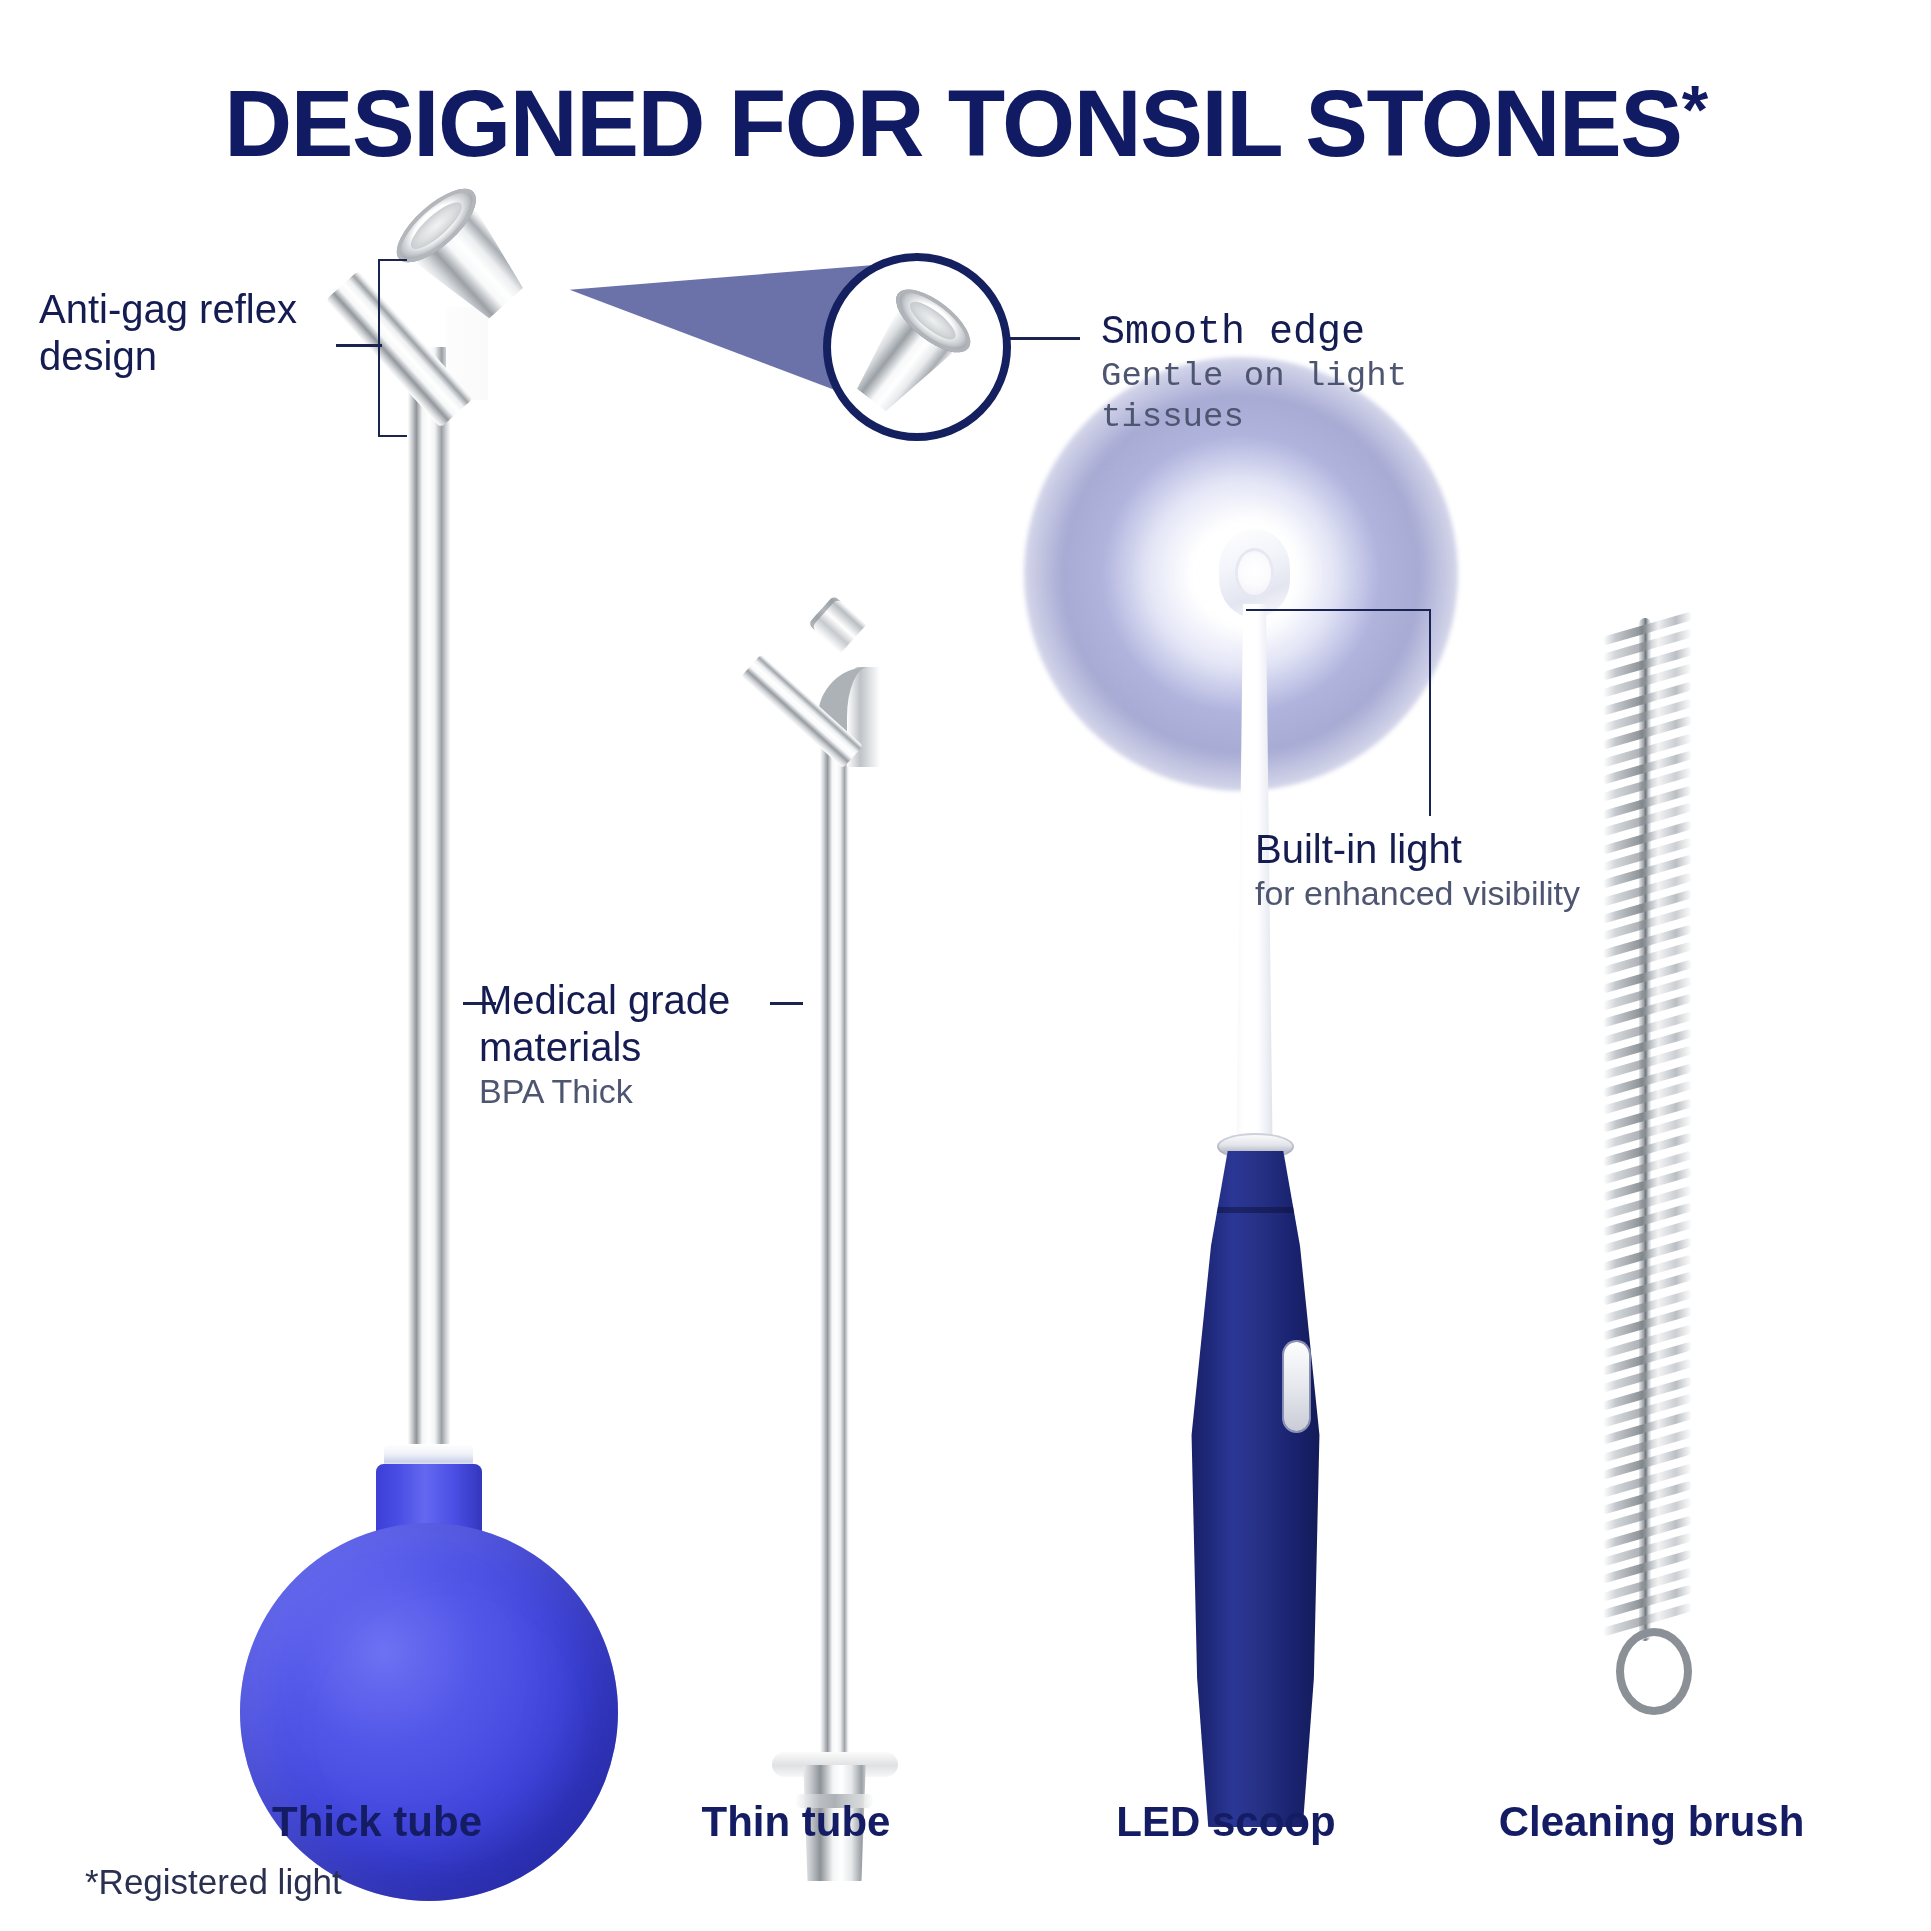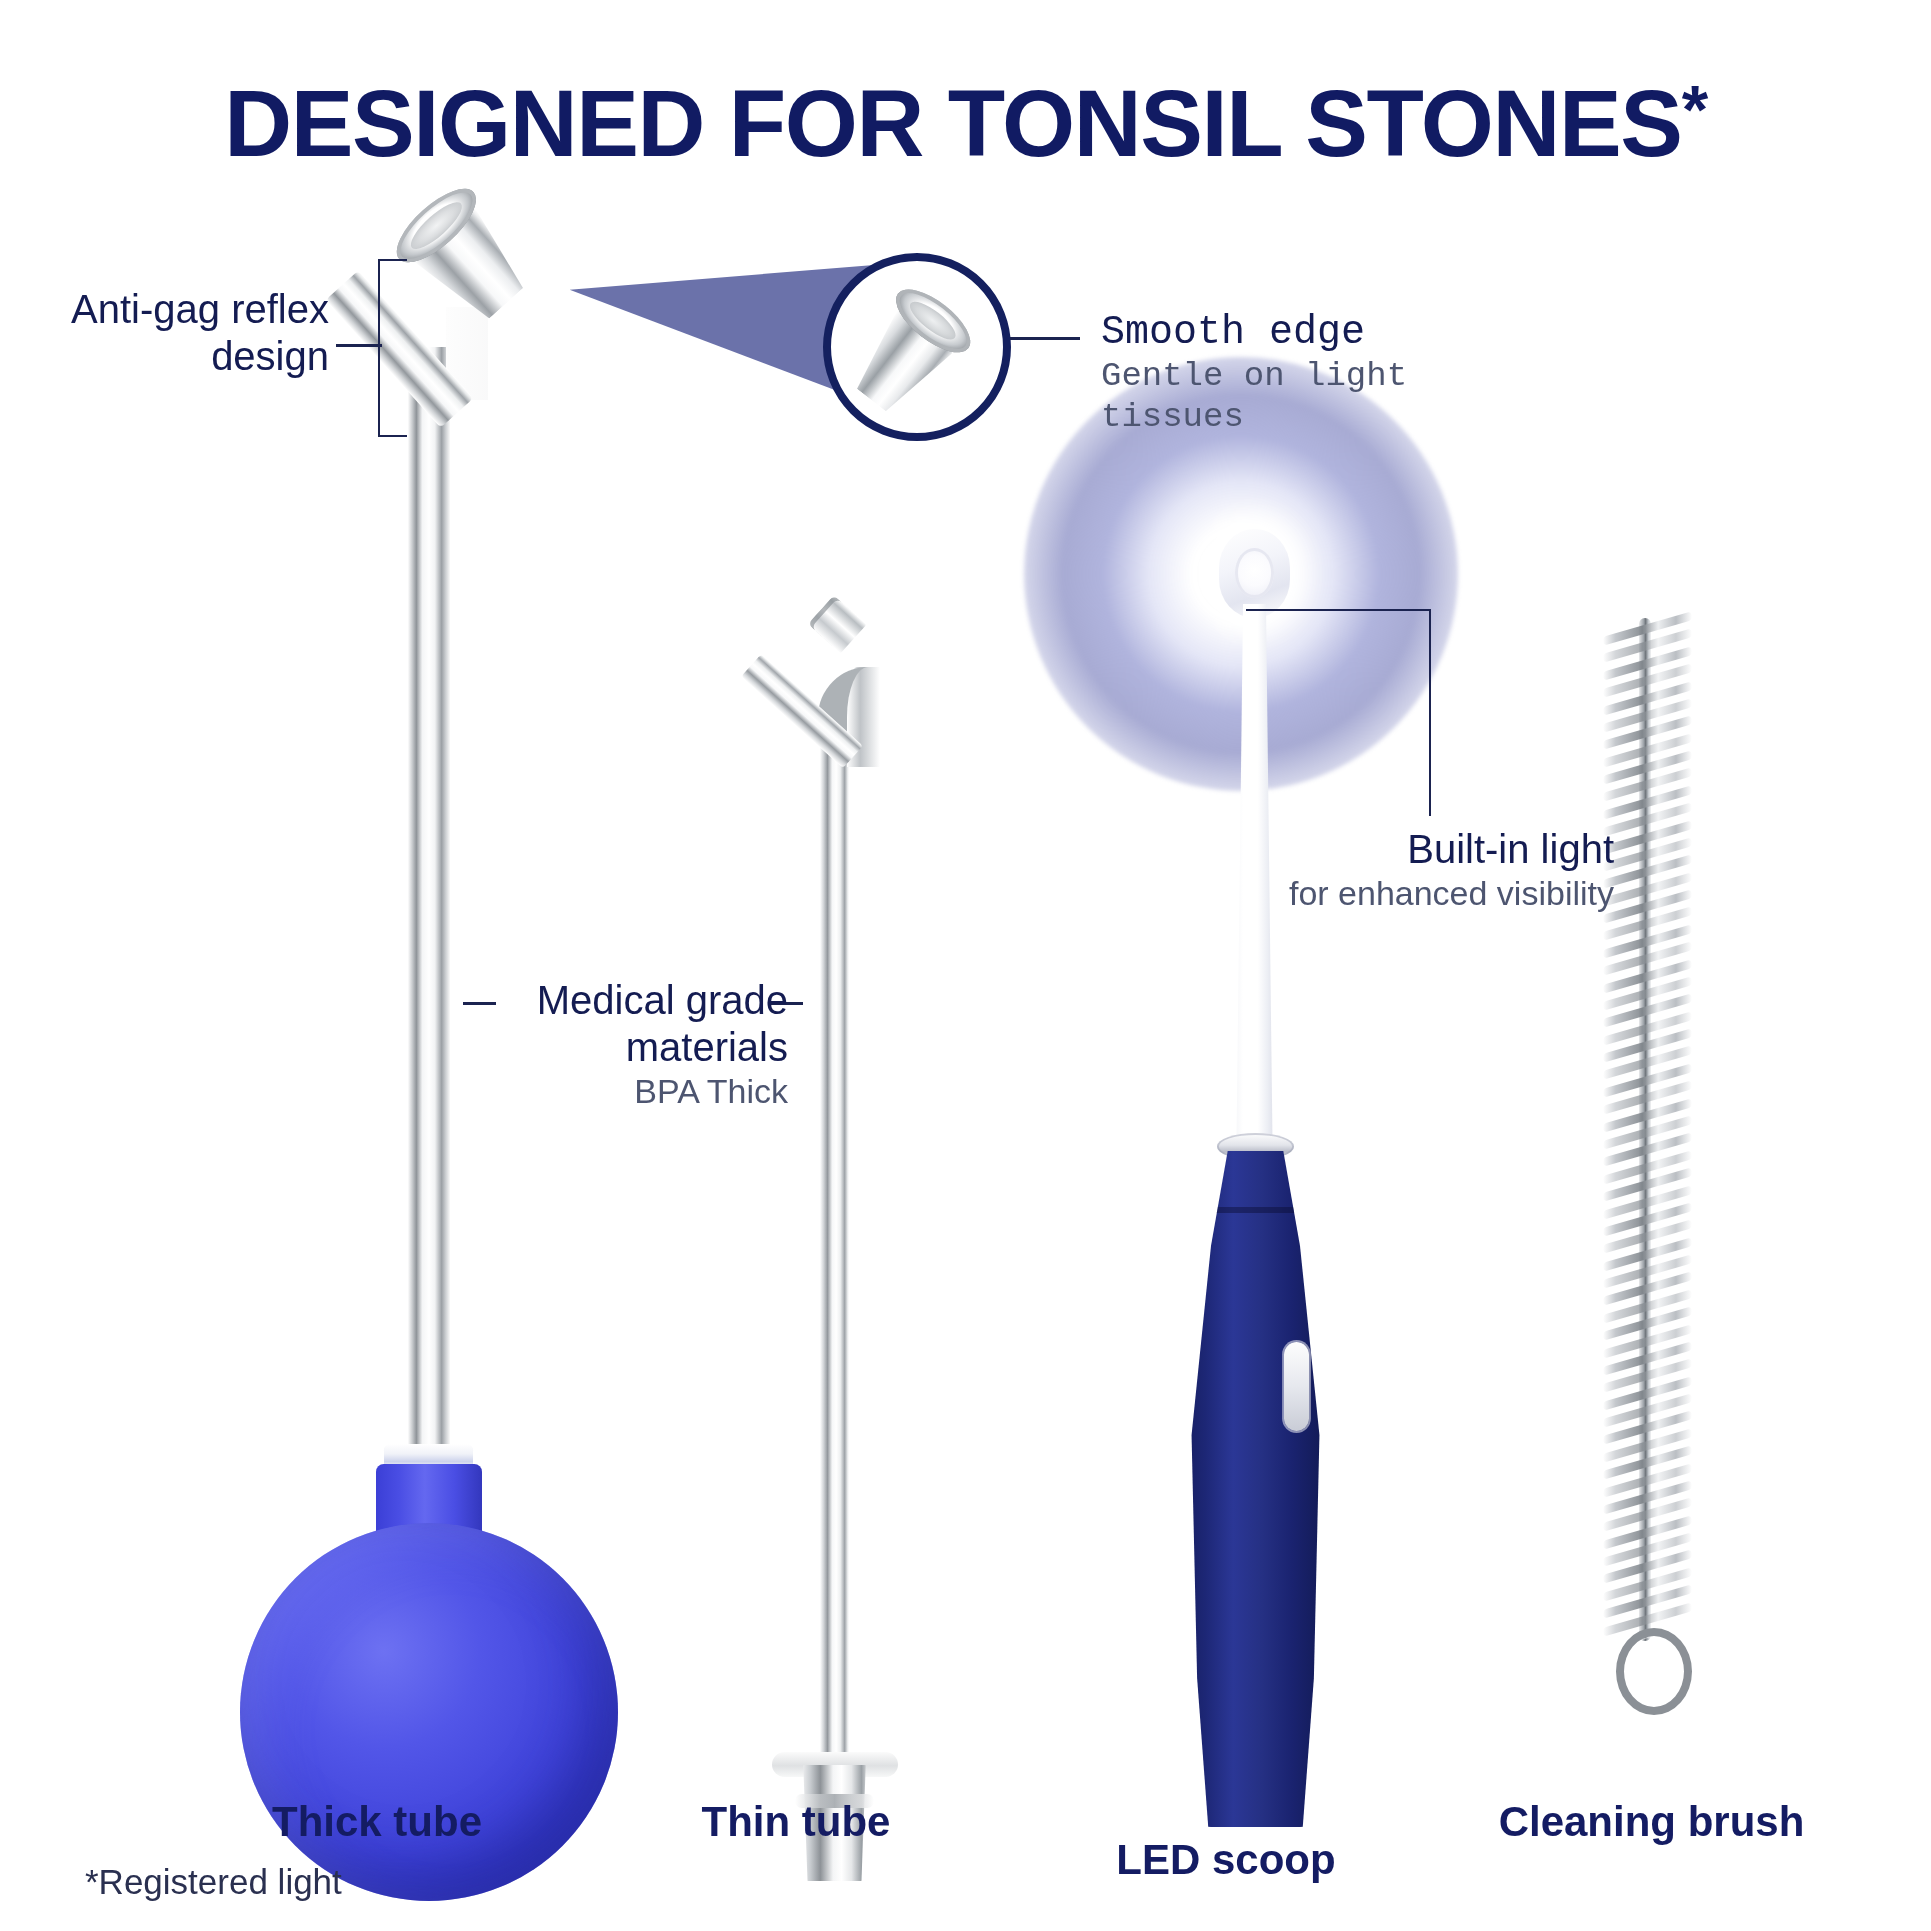--- a/index.html
+++ b/index.html
@@ -24,21 +24,21 @@
   .title .star{font-size:68px;vertical-align:top;line-height:1;}
 
   
   .callout{position:absolute;}
   .callout .hd{
     color:#141c52;font-size:40px;line-height:1.18;font-weight:400;
   }
   .callout .sub{
     color:#4d5570;font-size:34px;line-height:1.2;font-weight:400;
   }
-  .ctr{text-align:right;}
+  .ctr{text-align:left;}
 
   
   .ln{position:absolute;background:#1b2350;}
   .lnh{height:2.9px;}
   .lnv{width:2.9px;}
   .brk{position:absolute;border:2.9px solid #1b2350;}
 
   
   .plabel{
     position:absolute;text-align:center;
@@ -455,19 +455,19 @@
     <div class="sub">BPA Thick</div>
   </div>
 
   <div class="callout ctr" style="left:1255px;top:826px;width:359px;">
     <div class="hd">Built-in light</div>
     <div class="sub">for enhanced visibility</div>
   </div>
 
   <div class="plabel" style="left:632px;top:1798px;width:328px;">Thin tube</div>
   <div class="plabel" style="left:174px;top:1798px;width:406px;">Thick tube</div>
-  <div class="plabel" style="left:1062px;top:1798px;width:328px;margin-top:38px;">LED scoop</div>
+  <div class="plabel" style="left:1062px;top:1798px;width:328px;">LED scoop</div>
   <div class="plabel" style="left:1439px;top:1798px;width:425px;">Cleaning brush</div>
 
   <div class="foot">*Registered light</div>
 
 </div>
 
 
 </body></html>

